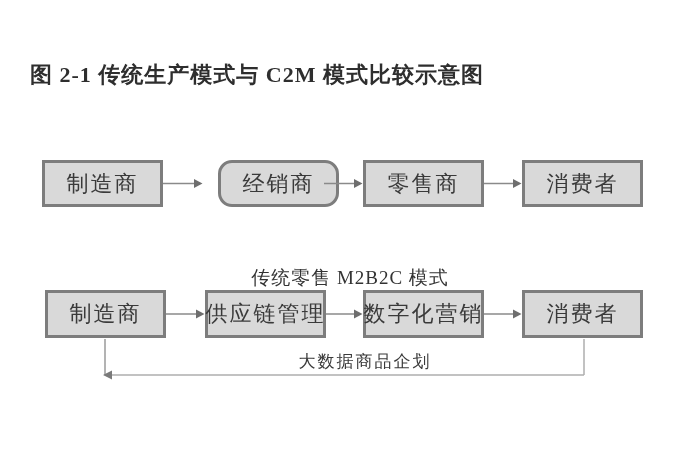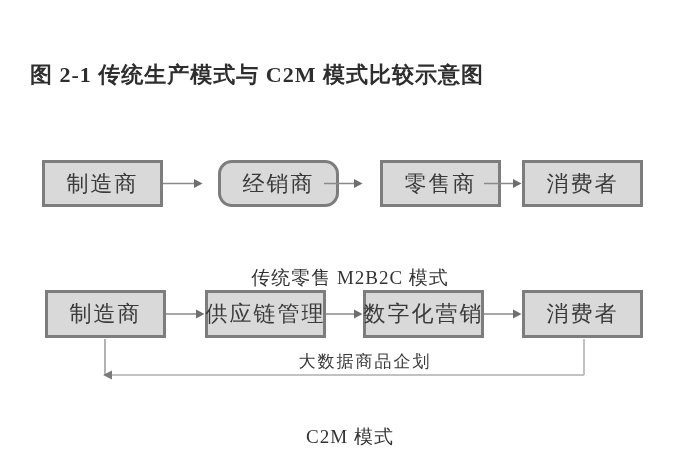--- a/index.html
+++ b/index.html
@@ -73,33 +73,32 @@
 </style>
 </head>
 <body>
 
 <div class="canvas">
 
   <div class="figure-title">图 2-1 传统生产模式与 C2M 模式比较示意图</div>
 
   <div class="node row1" style="left:42px;">制造商</div>
   <div class="node row1" style="left:218px;border-radius:14px;">经销商</div>
-  <div class="node row1" style="left:380px;">零售商</div>
+  <div class="node row1" style="left:363px;">零售商</div>
   <div class="node row1" style="left:522px;">消费者</div>
 
   <div class="caption caption-traditional">传统零售 M2B2C 模式</div>
 
   <div class="node row2" style="left:45px;">制造商</div>
   <div class="node row2" style="left:205px;text-align:right;">供应链管理</div>
   <div class="node row2" style="left:363px;">数字化营销</div>
   <div class="node row2" style="left:522px;">消费者</div>
 
   <div class="feedback-label">大数据商品企划</div>
 
-  <div class="caption caption-c2m">C2M 模式</div>
 
   <svg class="arrow-layer" viewBox="0 0 700 459" xmlns="http://www.w3.org/2000/svg">
 
     <g>
       <line x1="163" y1="183.5" x2="194" y2="183.5" stroke="#8a8a8a" stroke-width="1.5"></line>
       <polygon points="194,179 202.5,183.5 194,188" fill="#6e6e6e"></polygon>
     </g>
     <g>
       <line x1="324" y1="183.5" x2="354" y2="183.5" stroke="#8a8a8a" stroke-width="1.5"></line>
       <polygon points="354,179 362.5,183.5 354,188" fill="#6e6e6e"></polygon>

